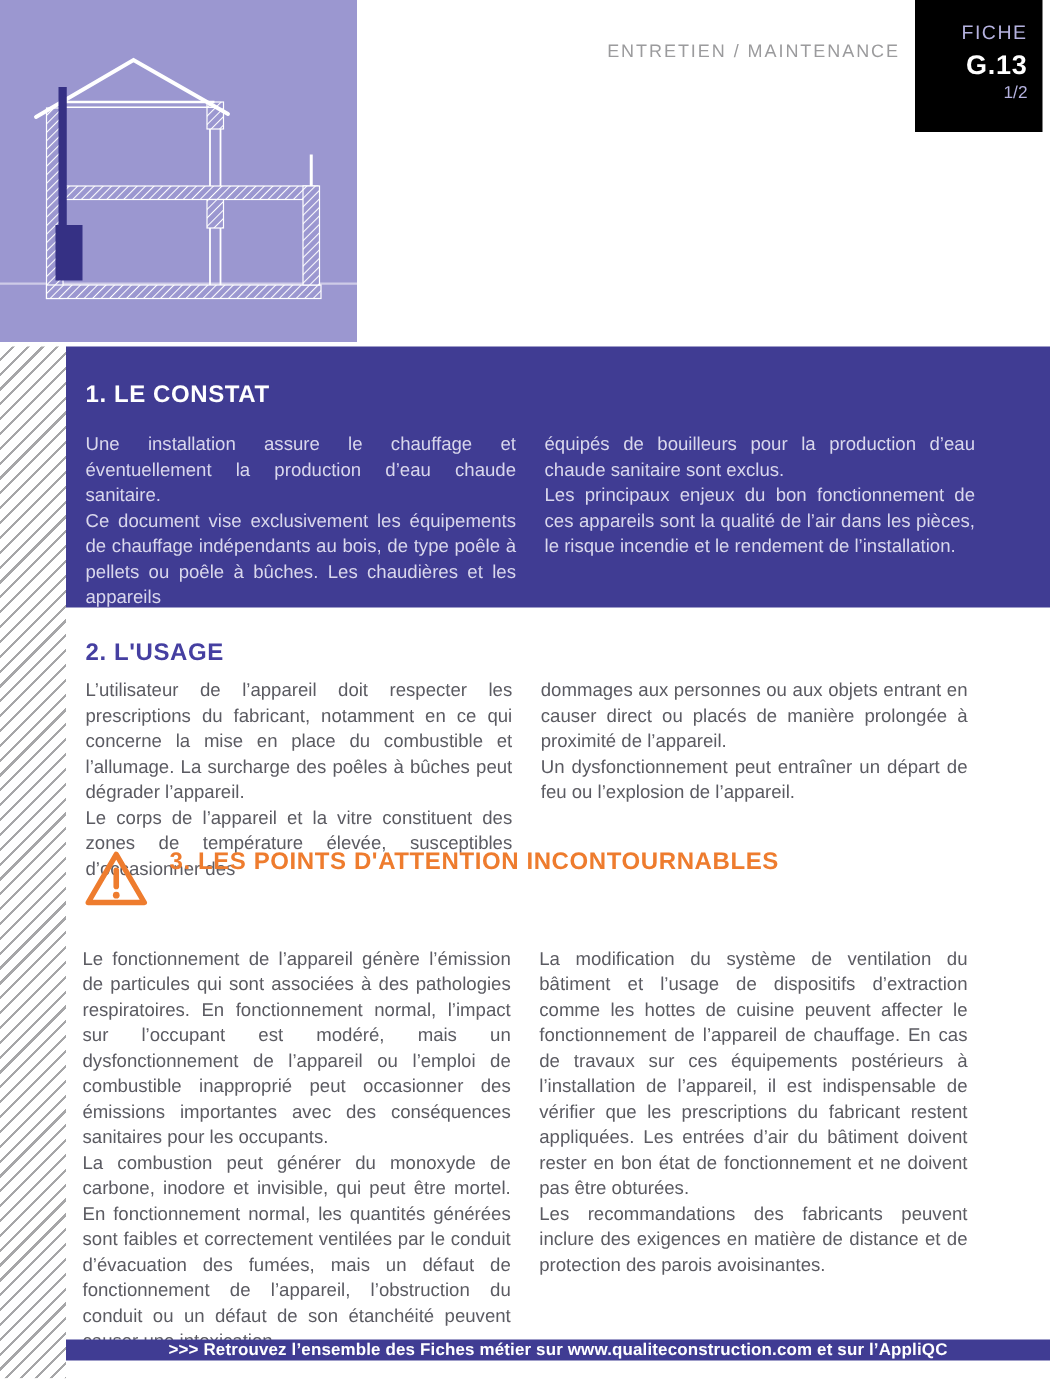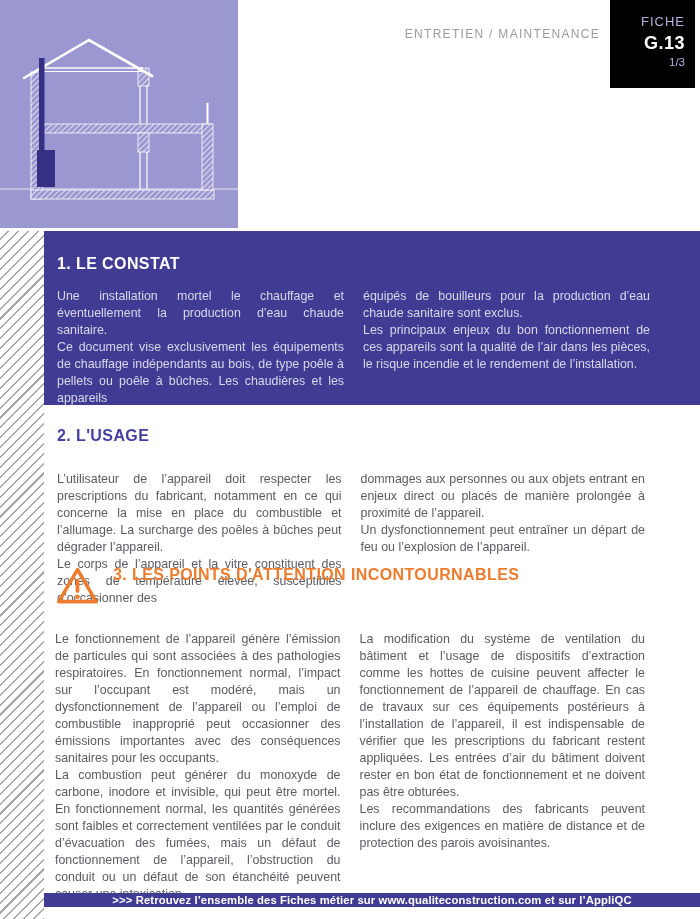--- a/index.html
+++ b/index.html
@@ -54,21 +54,21 @@
   
   .section-constat {
     position:absolute; left:44px; top:231px; width:656px; height:174px;
     background:#403c93; box-sizing:border-box; padding:24px 50px 17px 13px;
   }
   .section-constat h2 { color:#ffffff; margin-bottom:15px; }
   .section-constat .col { color:#d9d7ec; }
 
   
   .section-usage { position:absolute; left:57px; top:427px; width:588px; }
-  .section-usage h2 { color:#453fa1; margin-bottom:26px; }
+  .section-usage h2 { color:#453fa1; margin-bottom:7px; }
   .section-usage .col { color:#5b5b62; }
 
   
   .section-points { position:absolute; left:55px; top:566px; width:590px; }
   .points-header { display:flex; gap:13px; margin-bottom:9px; }
   .points-header h2 { color:#ee7c2e; }
   .section-points .col { color:#5b5b62;margin-top:15px; }
 
   
   .footer-bar {
@@ -120,47 +120,47 @@
       <rect x="37" y="150" width="18" height="37" fill="#353084"></rect>
     </svg>
   </div>
 
   <div class="hatch-strip"></div>
 
   <div class="kicker">ENTRETIEN / MAINTENANCE</div>
   <div class="fiche-box">
     <div class="lbl">FICHE</div>
     <div class="num">G.13</div>
-    <div class="pg">1/3</div>
+    <div class="pg">1/2</div>
   </div>
 
 
   <div class="section-constat">
     <h2 class="sec-heading">1. LE CONSTAT</h2>
     <div class="cols">
       <div class="col">
-        <p>Une installation mortel le chauffage et éventuellement la production d’eau chaude sanitaire.</p>
+        <p>Une installation assure le chauffage et éventuellement la production d’eau chaude sanitaire.</p>
         <p>Ce document vise exclusivement les équipements de chauffage indépendants au bois, de type poêle à pellets ou poêle à bûches. Les chaudières et les appareils</p>
       </div>
       <div class="col">
         <p>équipés de bouilleurs pour la production d’eau chaude sanitaire sont exclus.</p>
         <p>Les principaux enjeux du bon fonctionnement de ces appareils sont la qualité de l’air dans les pièces, le risque incendie et le rendement de l’installation.</p>
       </div>
     </div>
   </div>
 
   <div class="section-usage">
     <h2 class="sec-heading">2. L'USAGE</h2>
     <div class="cols">
       <div class="col">
         <p>L’utilisateur de l’appareil doit respecter les prescriptions du fabricant, notamment en ce qui concerne la mise en place du combustible et l’allumage. La surcharge des poêles à bûches peut dégrader l’appareil.</p>
         <p>Le corps de l’appareil et la vitre constituent des zones de température élevée, susceptibles d’occasionner des</p>
       </div>
       <div class="col">
-        <p>dommages aux personnes ou aux objets entrant en enjeux direct ou placés de manière prolongée à proximité de l’appareil.</p>
+        <p>dommages aux personnes ou aux objets entrant en causer direct ou placés de manière prolongée à proximité de l’appareil.</p>
         <p>Un dysfonctionnement peut entraîner un départ de feu ou l’explosion de l’appareil.</p>
       </div>
     </div>
   </div>
 
   <div class="section-points">
     <div class="points-header">
       <svg viewBox="0 0 50 46" width="45" height="41">
         <path d="M25 4 L46 40 H4 Z" fill="none" stroke="#ee7c2e" stroke-width="4" stroke-linejoin="round"></path>
         <line x1="25" y1="16" x2="25" y2="28" stroke="#ee7c2e" stroke-width="4.2" stroke-linecap="round"></line>

